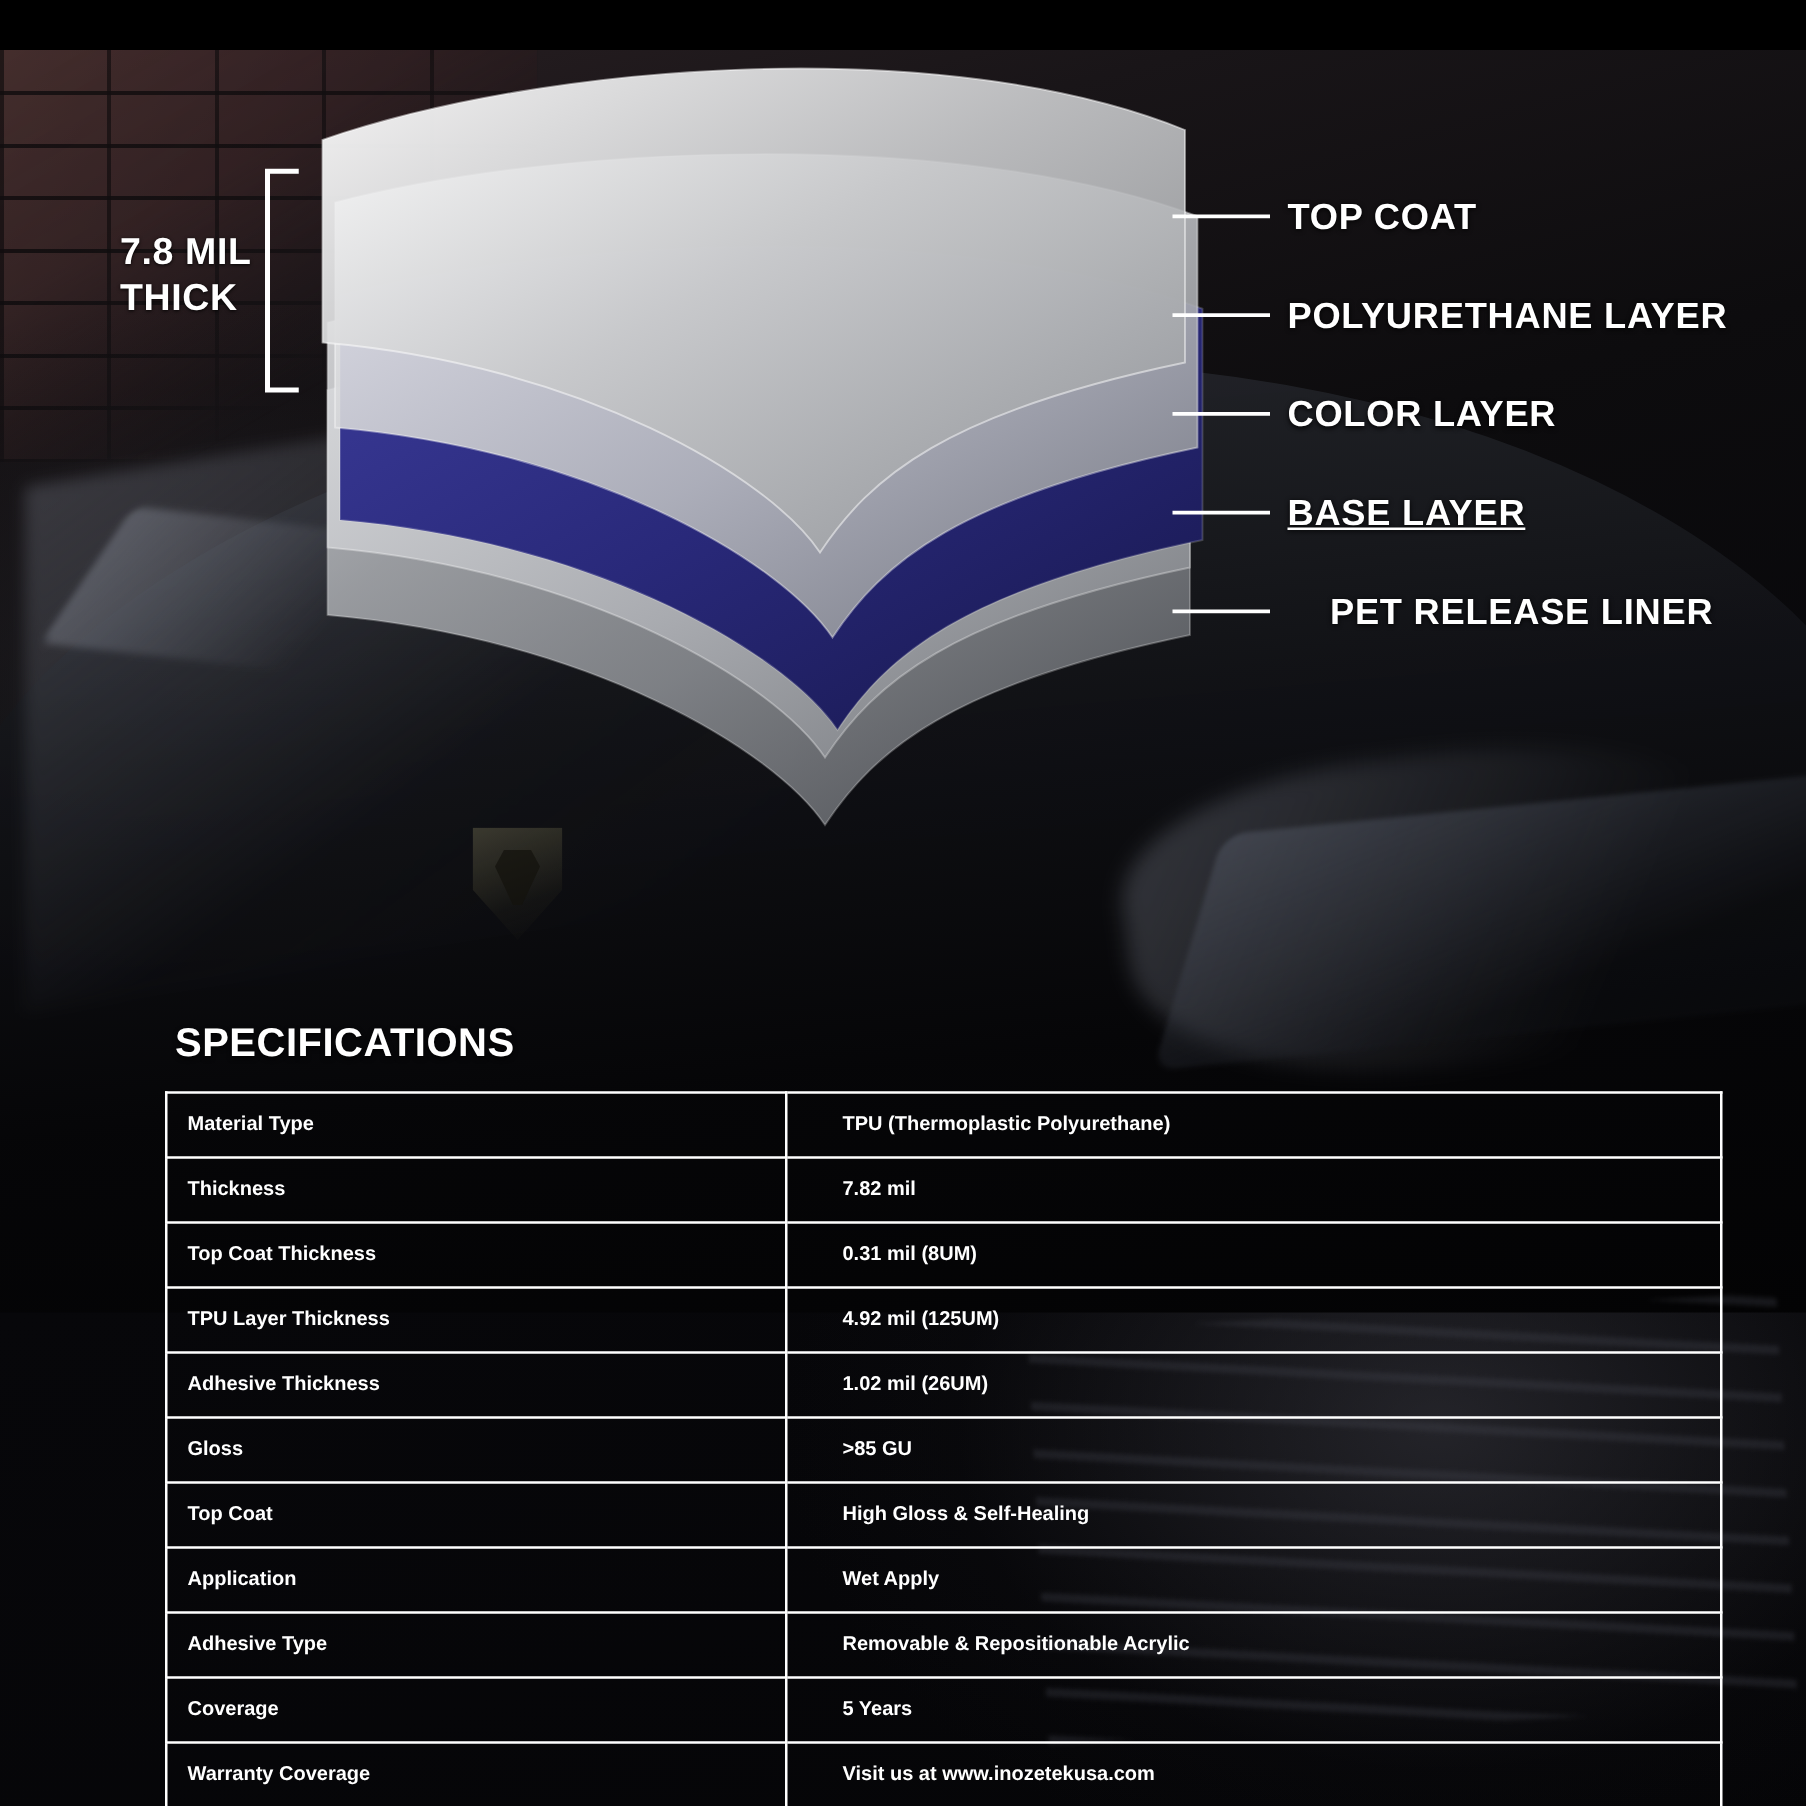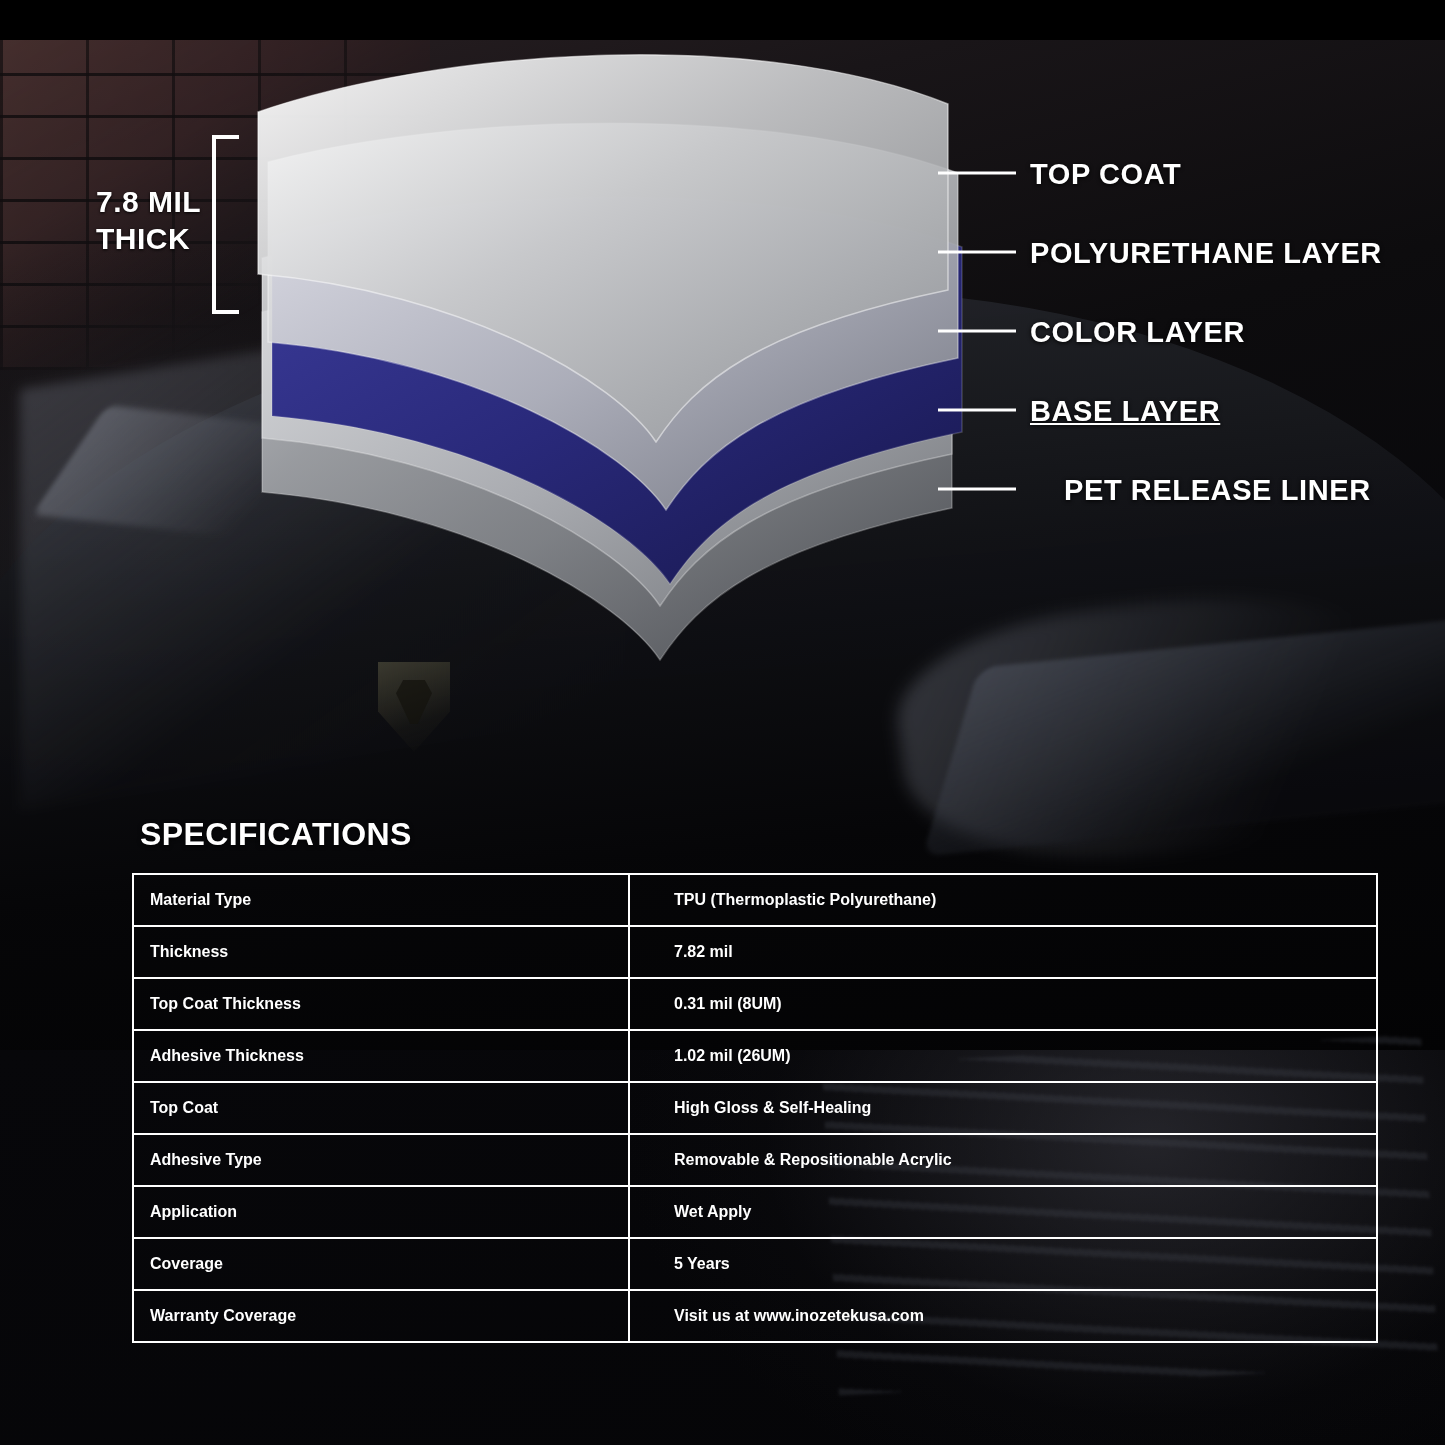--- a/index.html
+++ b/index.html
@@ -272,36 +272,44 @@
       </tr>
       <tr>
         <td class="k">Thickness</td>
         <td class="v">7.82 mil</td>
       </tr>
       <tr>
         <td class="k">Top Coat Thickness</td>
         <td class="v">0.31 mil (8UM)</td>
       </tr>
       <tr>
+        <td class="k">TPU Layer Thickness</td>
+        <td class="v">4.92 mil (125UM)</td>
+      </tr>
+      <tr>
         <td class="k">Adhesive Thickness</td>
         <td class="v">1.02 mil (26UM)</td>
       </tr>
       <tr>
+        <td class="k">Gloss</td>
+        <td class="v">&gt;85 GU</td>
+      </tr>
+      <tr>
         <td class="k">Top Coat</td>
         <td class="v">High Gloss &amp; Self-Healing</td>
       </tr>
       <tr>
+        <td class="k">Application</td>
+        <td class="v">Wet Apply</td>
+      </tr>
+      <tr>
         <td class="k">Adhesive Type</td>
         <td class="v">Removable &amp; Repositionable Acrylic</td>
       </tr>
       <tr>
-        <td class="k">Application</td>
-        <td class="v">Wet Apply</td>
-      </tr>
-      <tr>
         <td class="k">Coverage</td>
         <td class="v">5 Years</td>
       </tr>
       <tr>
         <td class="k">Warranty Coverage</td>
         <td class="v">Visit us at www.inozetekusa.com</td>
       </tr>
     </tbody>
   </table>
 

